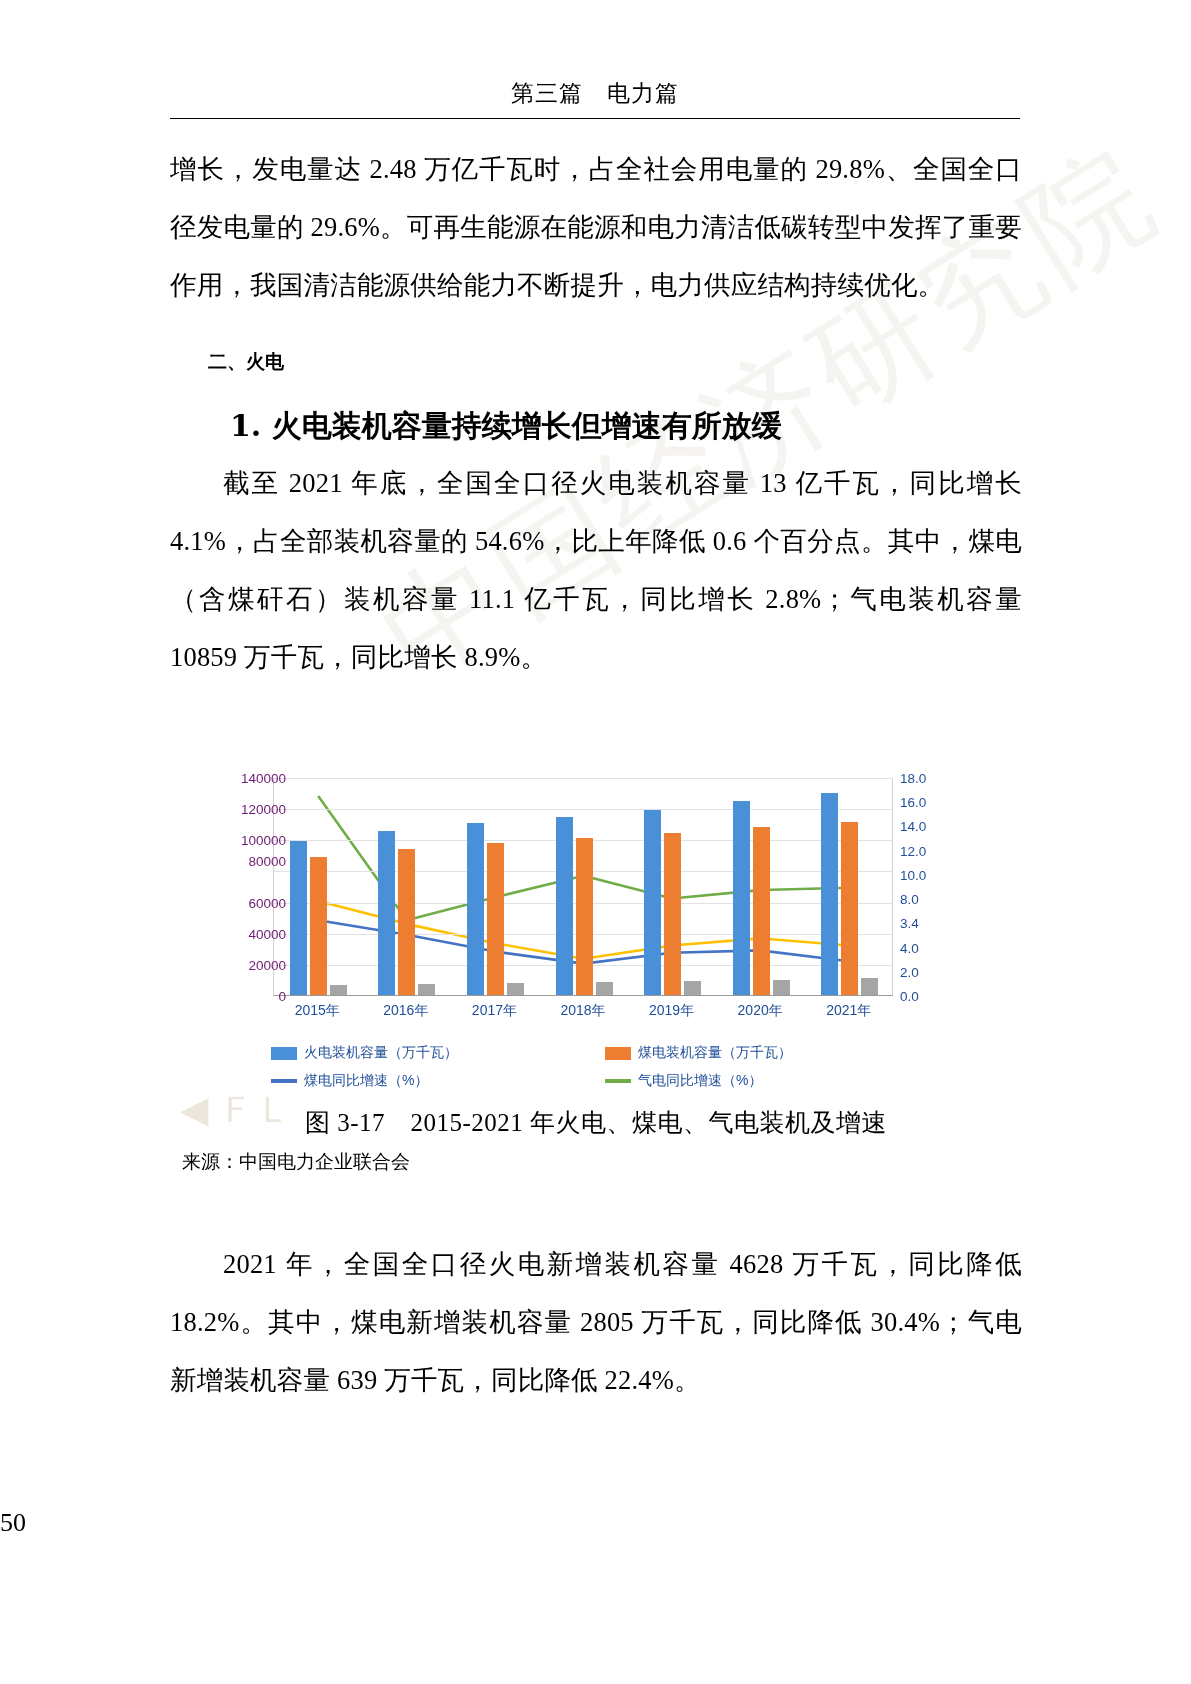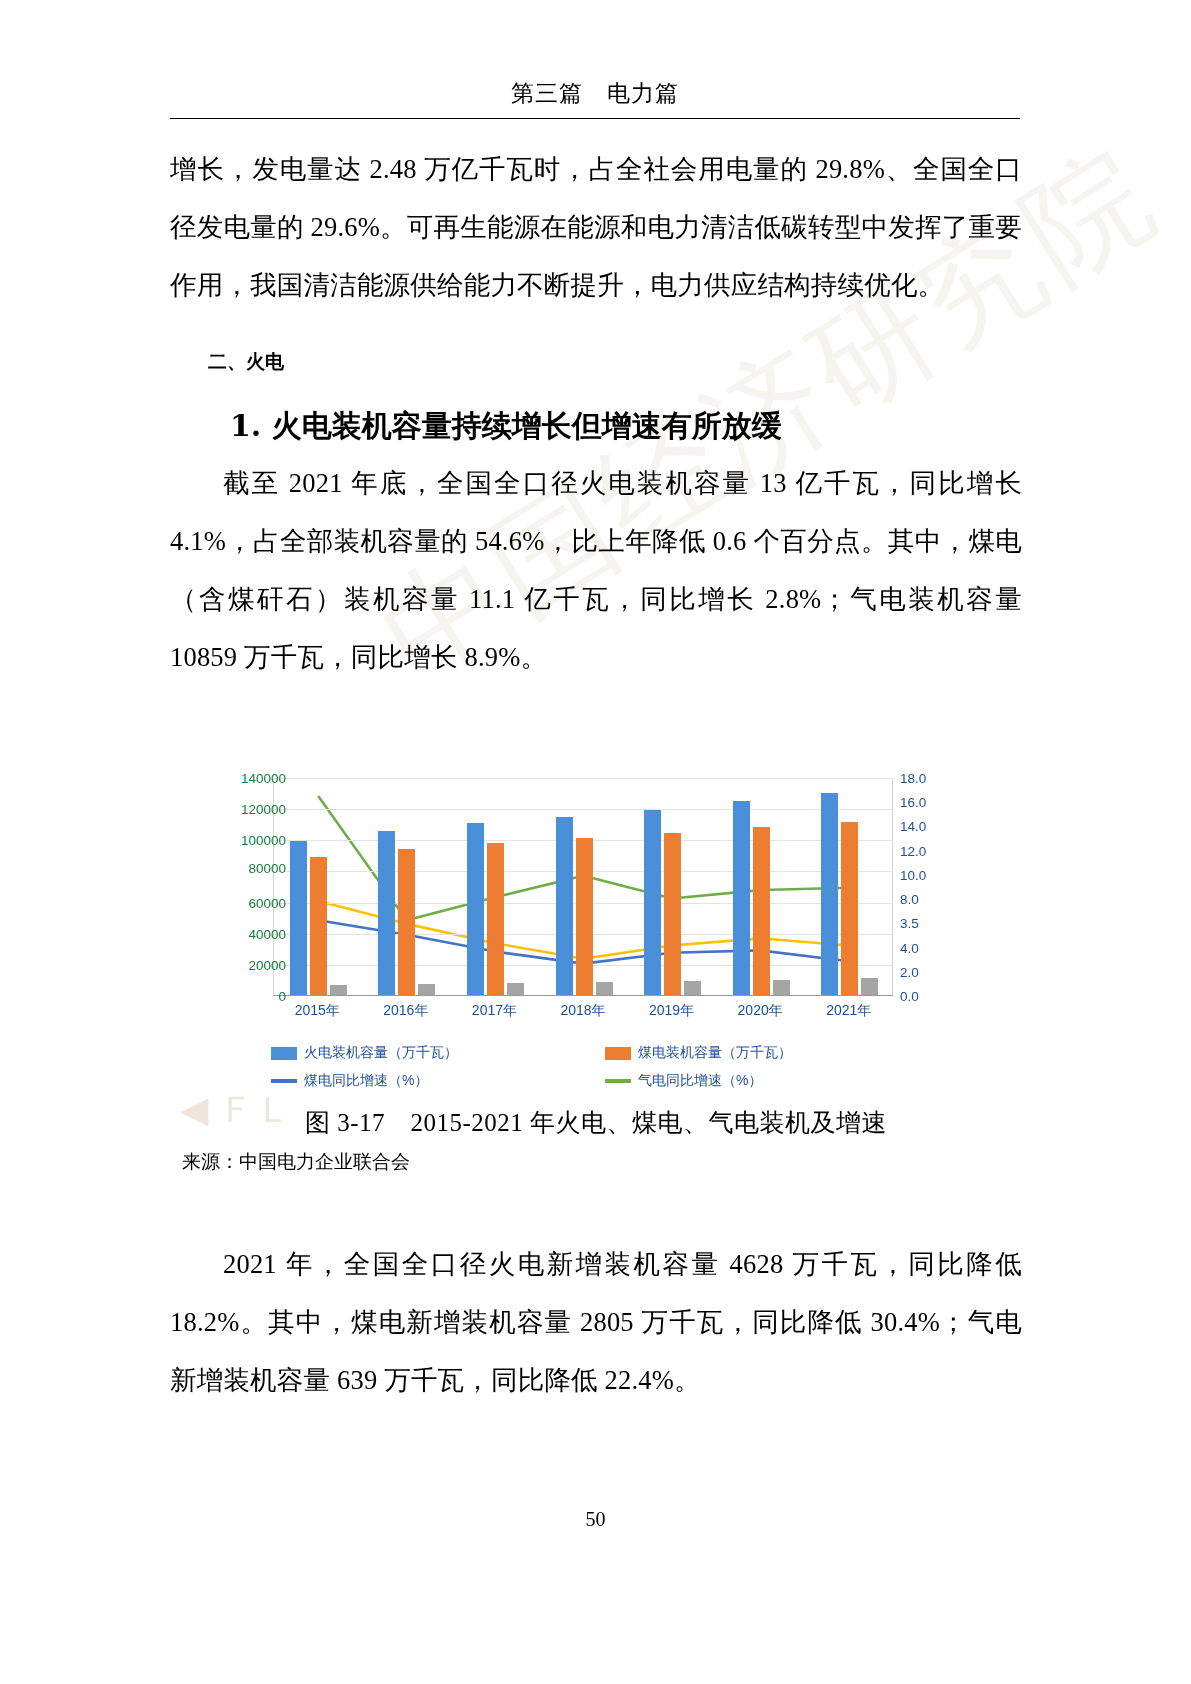--- a/index.html
+++ b/index.html
@@ -134,21 +134,21 @@
     height: 100%;
     border-right: 1px solid #d0d0d0;
     width: 0;
   }
   .ytick {
     position: absolute;
     right: 712px;
     width: 70px;
     text-align: right;
     font-size: 13.5px;
-    color: #15803d;
+    color: #701a75;
     font-family: "Liberation Sans", sans-serif;
     transform: translateY(-50%);
   }
   .ytick-r {
     position: absolute;
     left: 712px;
     width: 60px;
     text-align: left;
     font-size: 13.5px;
     color: #1f4e99;
@@ -211,22 +211,21 @@
     position: absolute;
     left: 170px;
     top: 1235px;
     width: 852px;
   }
   .page-number {
     position: absolute;
     left: 0;
     top: 1508px;
     width: 1191px;
-    text-align: center;
-    font-size: 20px;
+    font-size: 26px;
     font-family: "Liberation Serif", serif;
   }
   svg.overlay {
     position: absolute;
     left: 0; top: 0;
     width: 100%;
     height: 100%;
     overflow: visible;
   }
 </style>
@@ -284,28 +283,28 @@
           <div class="bar" style="left: 321.5px; width: 17px; height: 12.971px; background: rgb(165, 165, 165);"></div>
           <div class="bar" style="left: 410.071px; width: 17px; height: 14.0485px; background: rgb(165, 165, 165);"></div>
           <div class="bar" style="left: 498.643px; width: 17px; height: 15.2631px; background: rgb(165, 165, 165);"></div>
           <div class="bar" style="left: 587.214px; width: 17px; height: 16.909px; background: rgb(165, 165, 165);"></div>
         </div>
       <div id="axes">
           <div class="ytick" style="top: 226px;">0</div>
           <div class="ytick" style="top: 194.857px;">20000</div>
           <div class="ytick" style="top: 163.714px;">40000</div>
           <div class="ytick" style="top: 132.571px;">60000</div>
-          <div class="ytick" style="top: 98px;">80000</div>
+          <div class="ytick" style="top: 91px;">80000</div>
           <div class="ytick" style="top: 70.2857px;">100000</div>
           <div class="ytick" style="top: 39.1429px;">120000</div>
           <div class="ytick" style="top: 8px;">140000</div>
           <div class="ytick-r" style="top: 226px;">0.0</div>
           <div class="ytick-r" style="top: 201.778px;">2.0</div>
           <div class="ytick-r" style="top: 177.556px;">4.0</div>
-          <div class="ytick-r" style="top: 153.333px;">3.5</div>
+          <div class="ytick-r" style="top: 153.333px;">3.4</div>
           <div class="ytick-r" style="top: 129.111px;">8.0</div>
           <div class="ytick-r" style="top: 104.889px;">10.0</div>
           <div class="ytick-r" style="top: 80.6667px;">12.0</div>
           <div class="ytick-r" style="top: 56.4444px;">14.0</div>
           <div class="ytick-r" style="top: 32.2222px;">16.0</div>
           <div class="ytick-r" style="top: 8px;">18.0</div>
           <div class="xtick" style="left: 129.286px;">2015年</div>
           <div class="xtick" style="left: 217.857px;">2016年</div>
           <div class="xtick" style="left: 306.429px;">2017年</div>
           <div class="xtick" style="left: 395px;">2018年</div>

